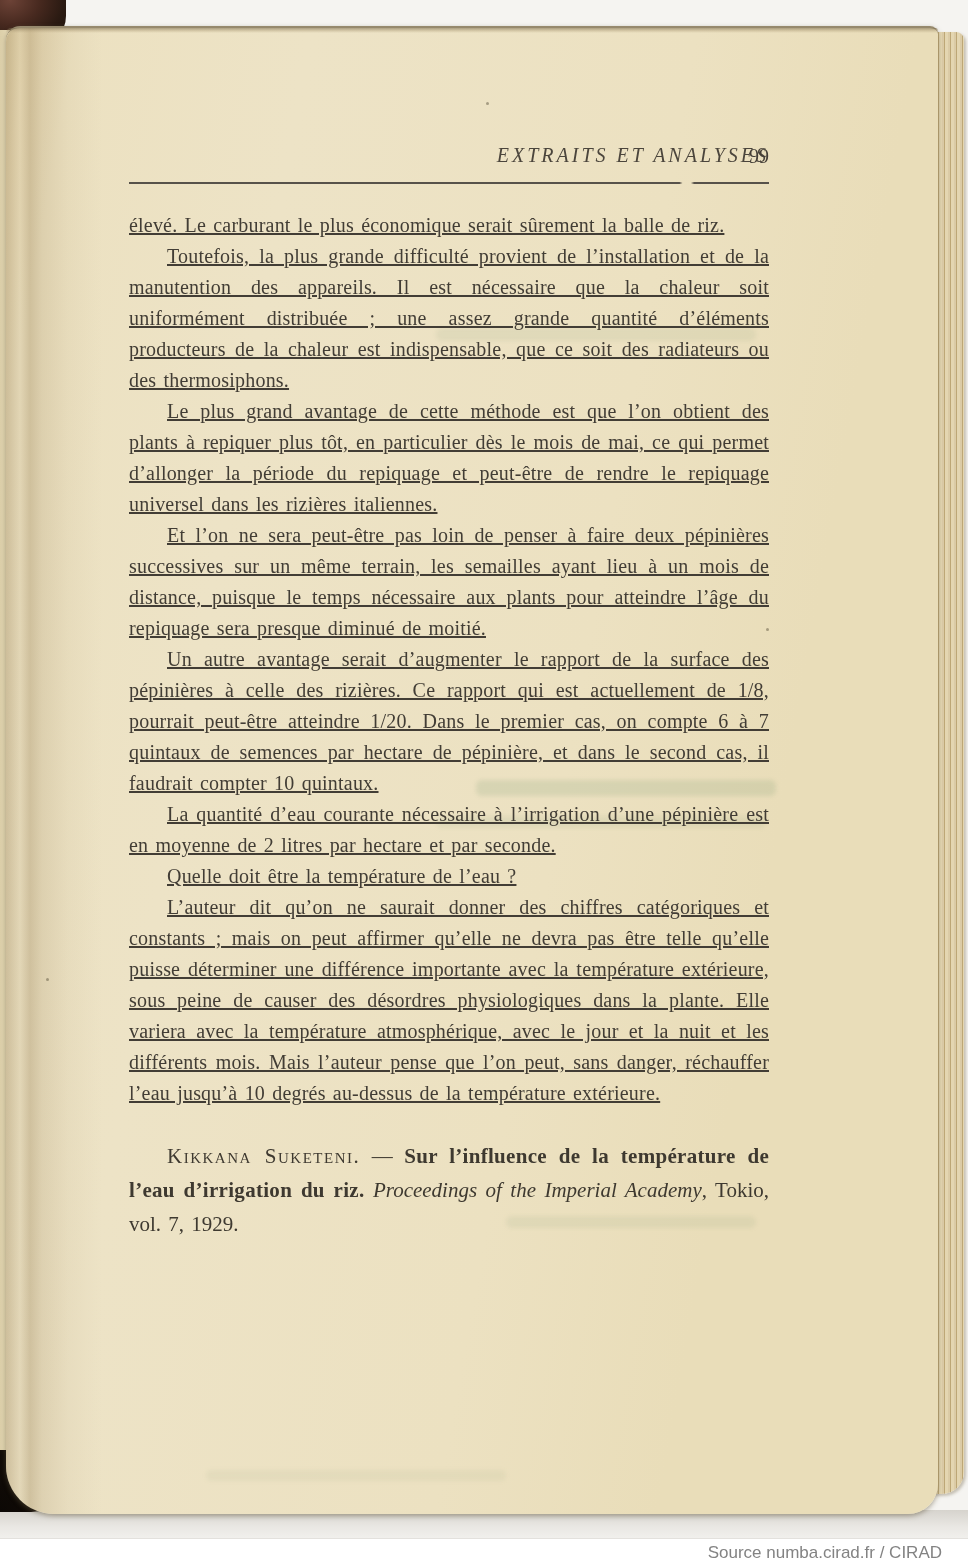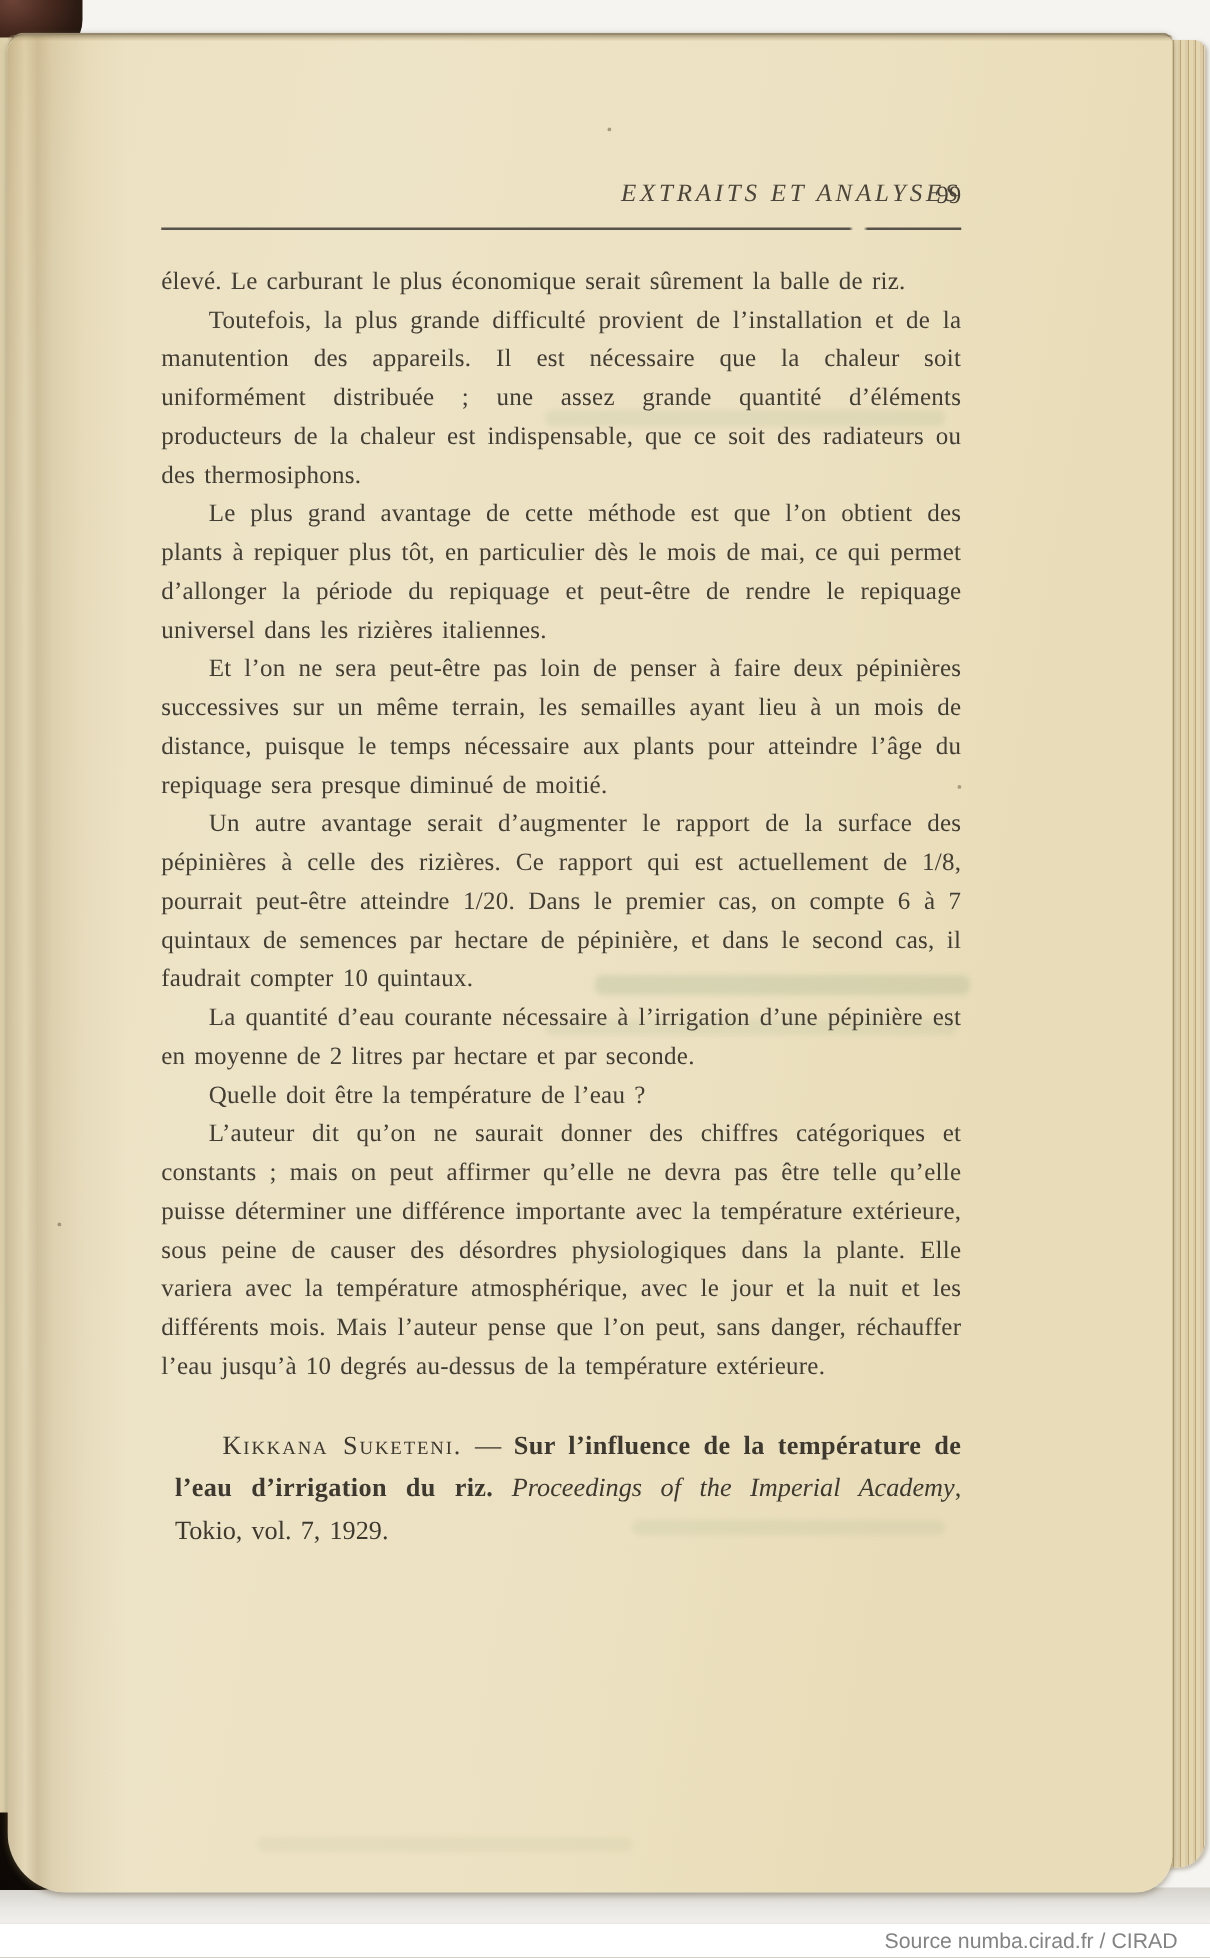--- a/index.html
+++ b/index.html
@@ -81,25 +81,25 @@
   .journal-title{
     text-align:right;font-style:italic;letter-spacing:3px;
     font-size:20px;color:#4b453c;
   }
   .page-number{position:absolute;right:0;top:1px;font-size:20px;color:#453f37;margin-left:16px;}
   .rule{
     height:2px;margin-top:8px;
     background:linear-gradient(90deg,#57524a 0%,#57524a 86%,rgba(87,82,74,0) 86.5%,rgba(87,82,74,0) 87.8%,#57524a 88.3%,#57524a 100%);
   }
   .body-text{margin-top:26px;line-height:31px;text-align:justify;word-spacing:2px;letter-spacing:.2px;}
-  .body-text p{margin:0;}
+  .body-text p{margin:0;text-decoration:underline;}
   p.indent{text-indent:38px;}
 
   .citation{
-    margin:30px 0 0 11px;font-size:21px;line-height:34px;text-align:justify;
+    margin:30px 0 0 0;font-size:21px;line-height:34px;text-align:justify;
     text-indent:38px;word-spacing:2px;color:#3e3930;
   }
   .citation .author{font-variant:small-caps;letter-spacing:1.5px;}
   .citation .title{font-weight:bold;letter-spacing:.3px;}
   .citation .journal{font-style:italic;}
 
   .closing{margin-top:26px;line-height:31px;text-align:justify;word-spacing:2px;letter-spacing:.2px;text-indent:38px;}
 
   
   .footer{

